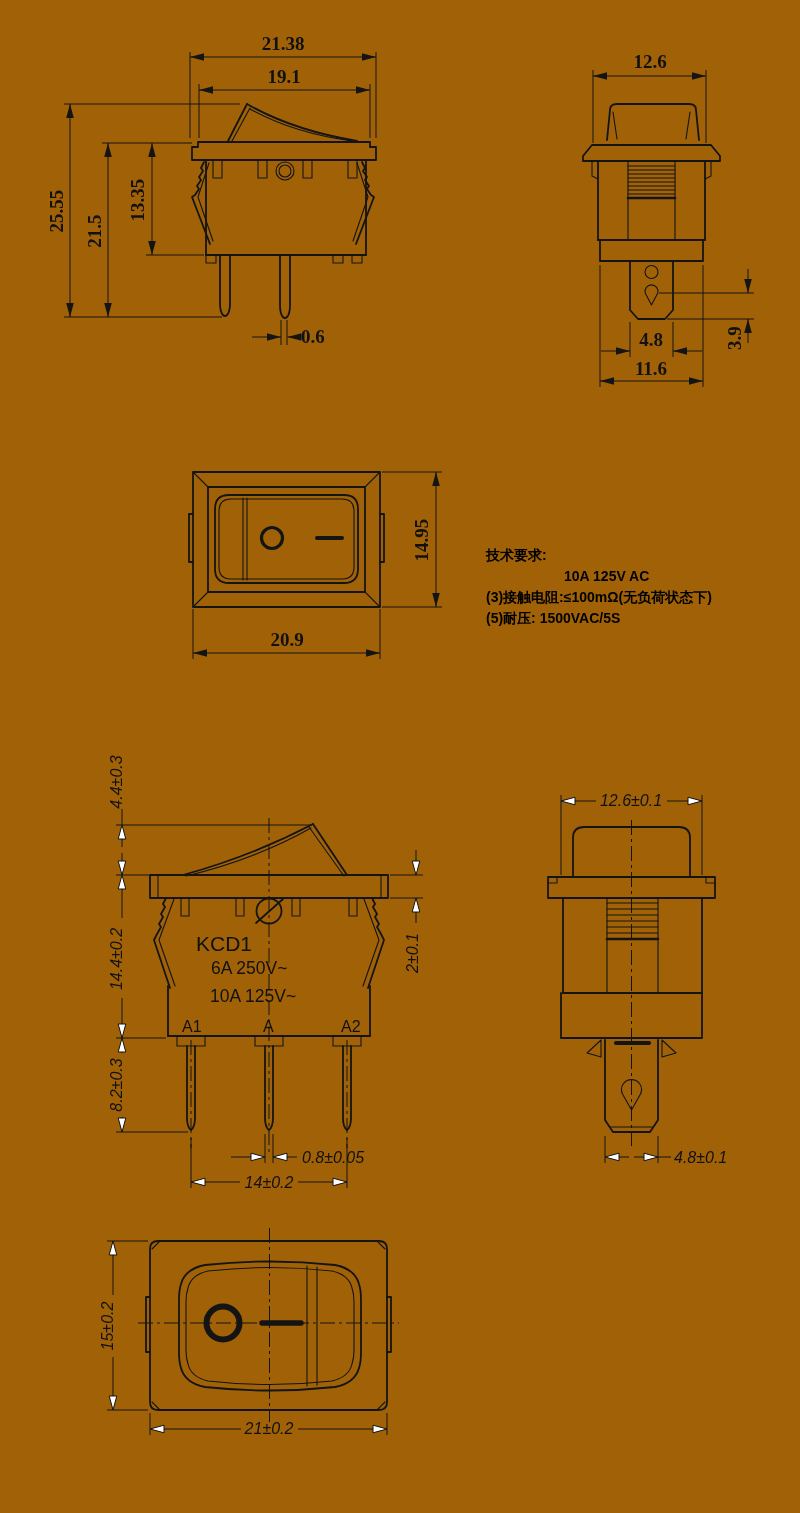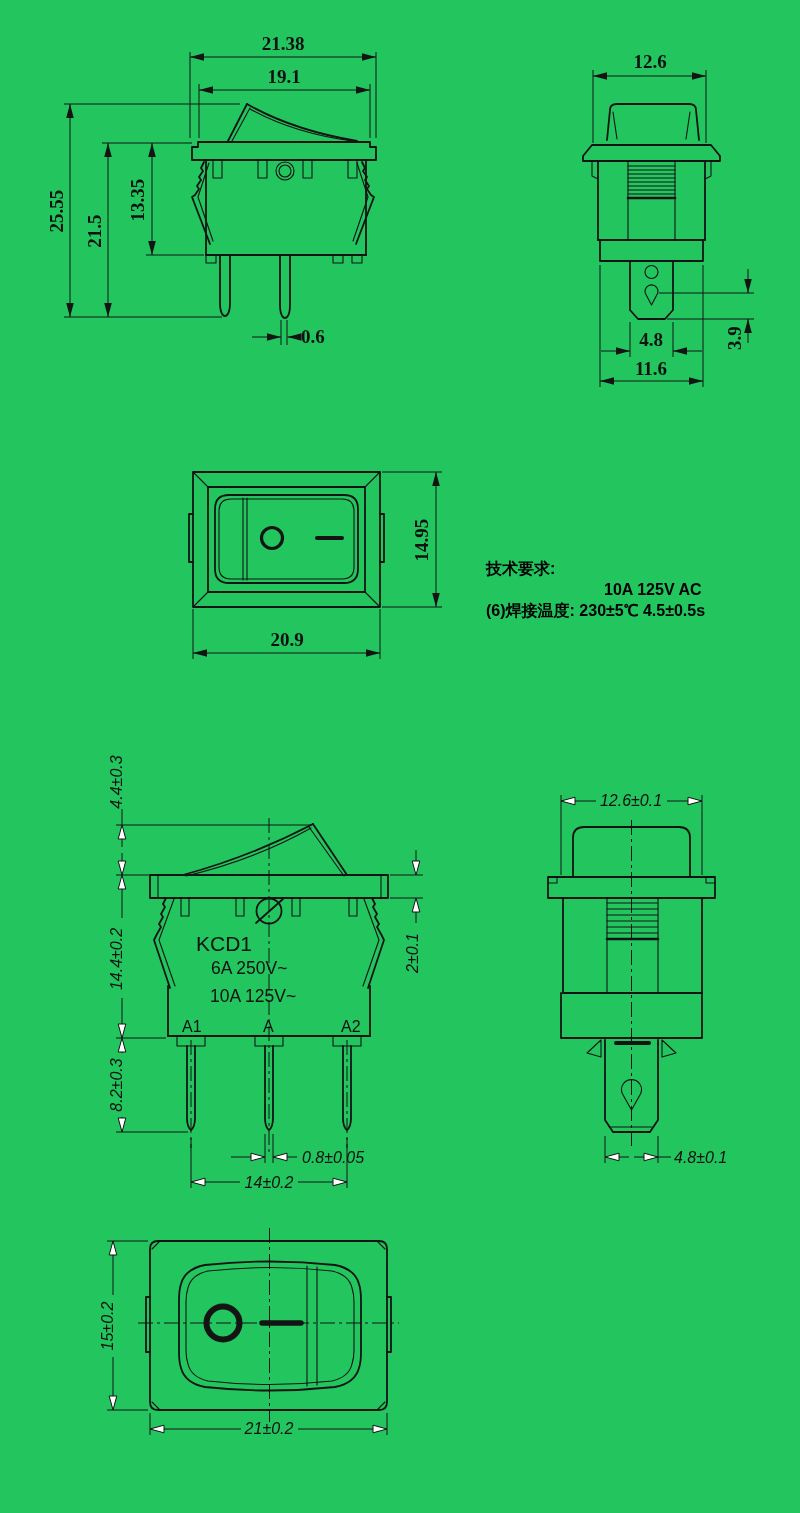--- a/index.html
+++ b/index.html
@@ -1,37 +1,37 @@
 <!DOCTYPE html>
 <html><head>
 <meta charset="utf-8">
 <style>
   html,body{margin:0;padding:0;background:#fff;}
-  .canvas{position:relative;width:800px;height:1513px;background:#22c55e;overflow:hidden;
+  .canvas{position:relative;width:800px;height:1513px;background:#a16207;overflow:hidden;
           font-family:"Liberation Sans",sans-serif;}
   svg{position:absolute;left:0;top:0;}
   
   .obj path,.obj line,.obj circle,.obj rect{fill:none;stroke:#141414;stroke-width:1.8;stroke-linecap:round;stroke-linejoin:round;}
   .obj .thin{stroke-width:1.1;}
   .obj .thick{stroke-width:4;}
   .obj .blk{stroke-width:2.6;}
   
   .dim path,.dim line{fill:none;stroke:#141414;stroke-width:1;}
   .cl{fill:none;stroke:#141414;stroke-width:1;stroke-dasharray:15 4 3 4;}
   text{fill:#111;}
   .dimS{font-family:"Liberation Serif",serif;font-weight:bold;font-size:19px;}
   .dimI{font-family:"Liberation Sans",sans-serif;font-style:italic;font-size:16px;}
   .lblM{font-family:"Liberation Sans",sans-serif;font-size:21px;}
   .lblR{font-family:"Liberation Sans",sans-serif;font-size:17.5px;}
   .lblT{font-family:"Liberation Sans",sans-serif;font-size:16px;}
   .mid{text-anchor:middle;}
   
-  .notes{position:absolute;left:486px;top:558px;width:312px;color:#000;
-         font-family:"Liberation Sans",sans-serif;font-weight:bold;font-size:16px;line-height:21px;white-space:nowrap;}
-  .notes .indent{margin-left:118px;}
+  .notes{position:absolute;left:486px;top:545px;width:312px;color:#000;
+         font-family:"Liberation Sans",sans-serif;font-weight:bold;font-size:14px;line-height:21px;white-space:nowrap;}
+  .notes .indent{margin-left:78px;}
 </style>
 </head>
 <body>
 
 <div class="canvas">
 <svg width="800" height="1513" viewBox="0 0 800 1513">
   <defs>
     <marker id="af" markerUnits="userSpaceOnUse" markerWidth="16" markerHeight="12" refX="15" refY="6" orient="auto">
       <path d="M15,6 L1,2.2 L1,9.8 Z" fill="#141414"></path>
     </marker>
@@ -254,15 +254,16 @@
           <path d="M298,1429 H387" marker-end="url(#ao)"></path>
     </g>
     <text x="113" y="1326" transform="rotate(-90 113 1326)" class="dimI mid">15±0.2</text>
     <text x="269" y="1434" class="dimI mid">21±0.2</text>
   </g>
 </svg>
 
   <div class="notes">
     <div>技术要求:</div>
     <div class="indent">10A 125V AC</div>
-    <div>(6)焊接温度: 230±5℃ 4.5±0.5s</div>
+    <div>(3)接触电阻:≤100mΩ(无负荷状态下)</div>
+    <div>(5)耐压: 1500VAC/5S</div>
   </div>
 </div>
 
 </body></html>

